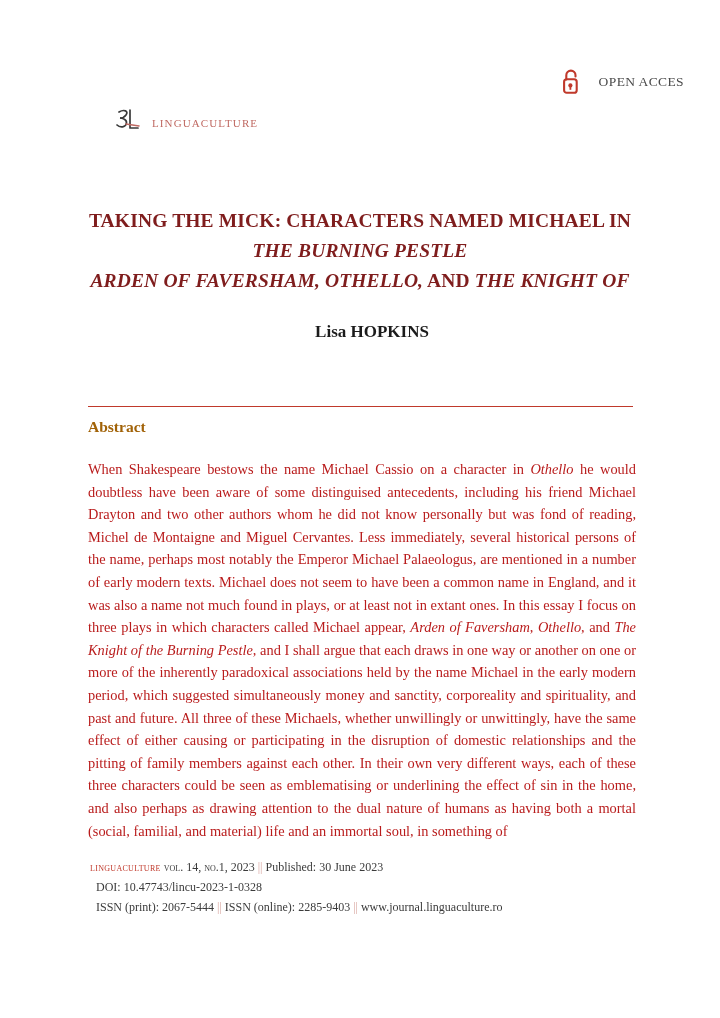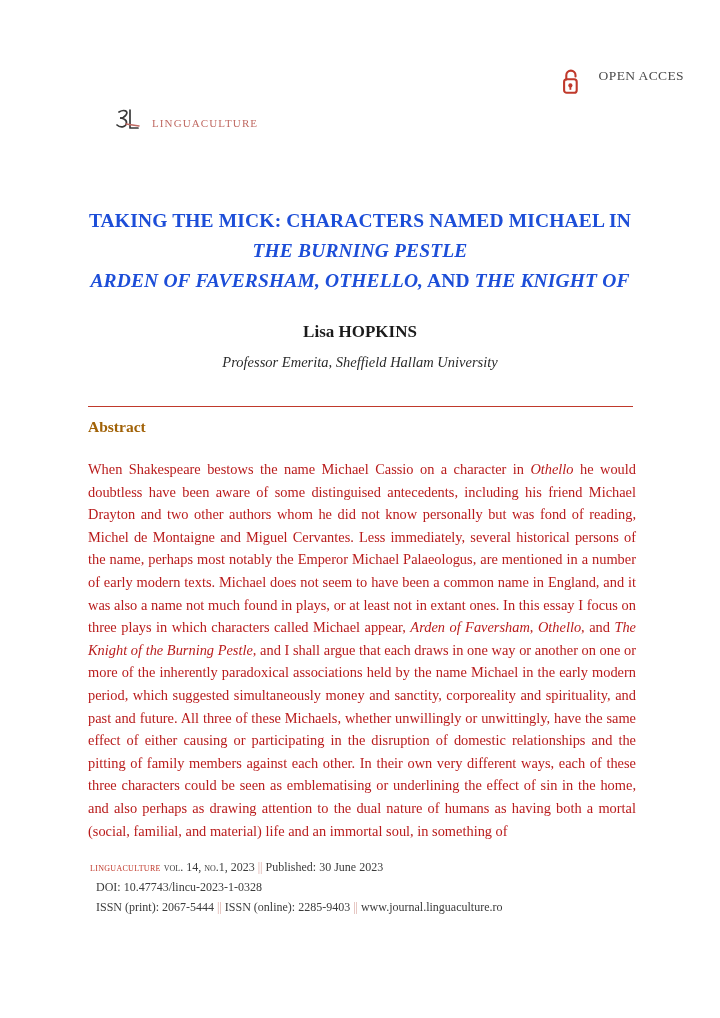--- a/index.html
+++ b/index.html
@@ -21,20 +21,21 @@
     inset: 0;
     background: #ffffff;
   }
 
   
   .oa-badge {
     position: absolute;
     top: 68px;
     right: 36px;
     display: flex;
+    align-items: center;
     gap: 18px;
   }
   .oa-lock {
     width: 19px;
     height: 27px;
     display: block;
   }
   .oa-label {
     font-family: "Liberation Serif", serif;
     font-size: 13.5px;
@@ -72,30 +73,30 @@
     top: 206px;
     left: 82px;
     width: 556px;
     text-align: center;
   }
   .title-line {
     font-family: "Liberation Serif", serif;
     font-weight: bold;
     font-size: 19.5px;
     line-height: 30px;
-    color: #1d4ed8;
+    color: #7f1d1d;
     letter-spacing: 0.15px;
   }
   .title-line .ital { font-style: italic; }
 
   
   .author-block {
     position: absolute;
     top: 320px;
-    left: 82px;
+    left: 94px;
     width: 556px;
     text-align: center;
   }
   .author-name {
     font-family: "Liberation Serif", serif;
     font-weight: bold;
     font-size: 17px;
     color: #1b1b1b;
     line-height: 24px;
   }
@@ -196,21 +197,20 @@
     </div>
     <div class="title-line">
       <span class="ital">ARDEN OF FAVERSHAM, OTHELLO,</span>
       <span>AND</span>
       <span class="ital">THE KNIGHT OF</span>
     </div>
   </div>
 
   <div class="author-block">
     <div class="author-name">Lisa HOPKINS</div>
-    <div class="author-affil">Professor Emerita, Sheffield Hallam University</div>
   </div>
 
   <div class="rule"></div>
   <div class="abstract-heading">Abstract</div>
 
   <div class="abstract-body">
     <span>When Shakespeare bestows the name Michael Cassio on a character in </span><span class="ital">Othello</span><span> he would doubtless have been aware of some distinguised antecedents, including his friend Michael Drayton and two other authors whom he did not know personally but was fond of reading, Michel de Montaigne and Miguel Cervantes.  Less immediately, several historical persons of the name, perhaps most notably the Emperor Michael Palaeologus, are mentioned in a number of early modern texts.  Michael does not seem to have been a common name in England, and it was also a name not much found in plays, or at least not in extant ones.  In this essay I focus on three plays in which characters called Michael appear, </span><span class="ital">Arden of Faversham</span><span>, </span><span class="ital">Othello</span><span>, and </span><span class="ital">The Knight of the Burning Pestle</span><span>, and I shall argue that each draws in one way or another on one or more of the inherently paradoxical associations held by the name Michael in the early modern period, which suggested simultaneously money and sanctity, corporeality and spirituality, and past and future. All three of these Michaels, whether unwillingly or unwittingly, have the same effect of either causing or participating in the disruption of domestic relationships and the pitting of family members against each other.  In their own very different ways, each of these three characters could be seen as emblematising or underlining the effect of sin in the home, and also perhaps as drawing attention to the dual nature of humans as having both a mortal (social, familial, and material) life and an immortal soul, in something of</span>
   </div>
 
   <div class="footer">

